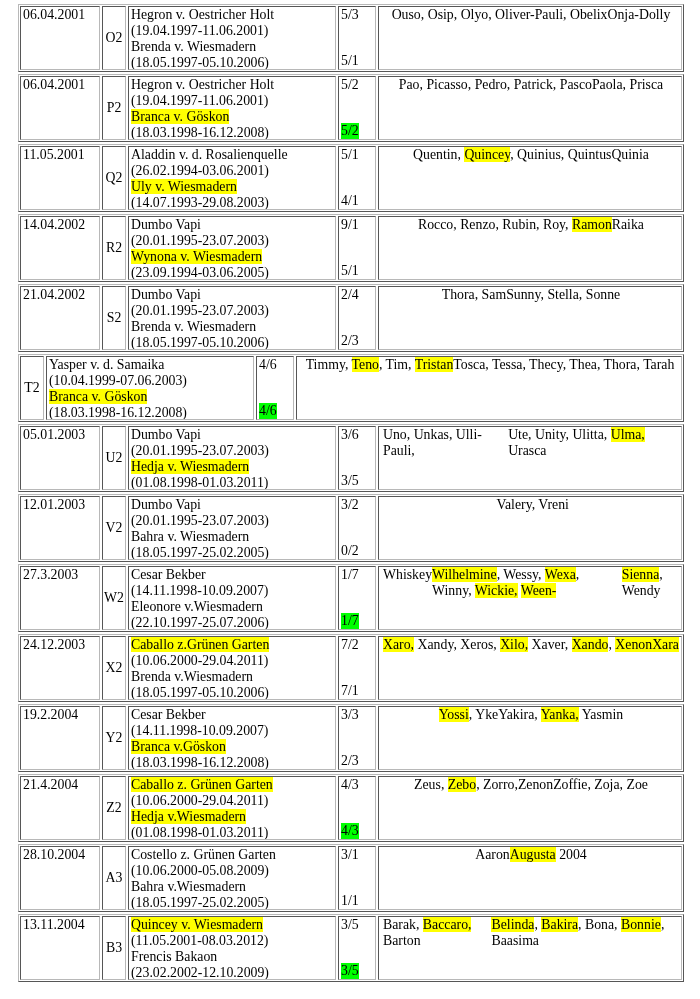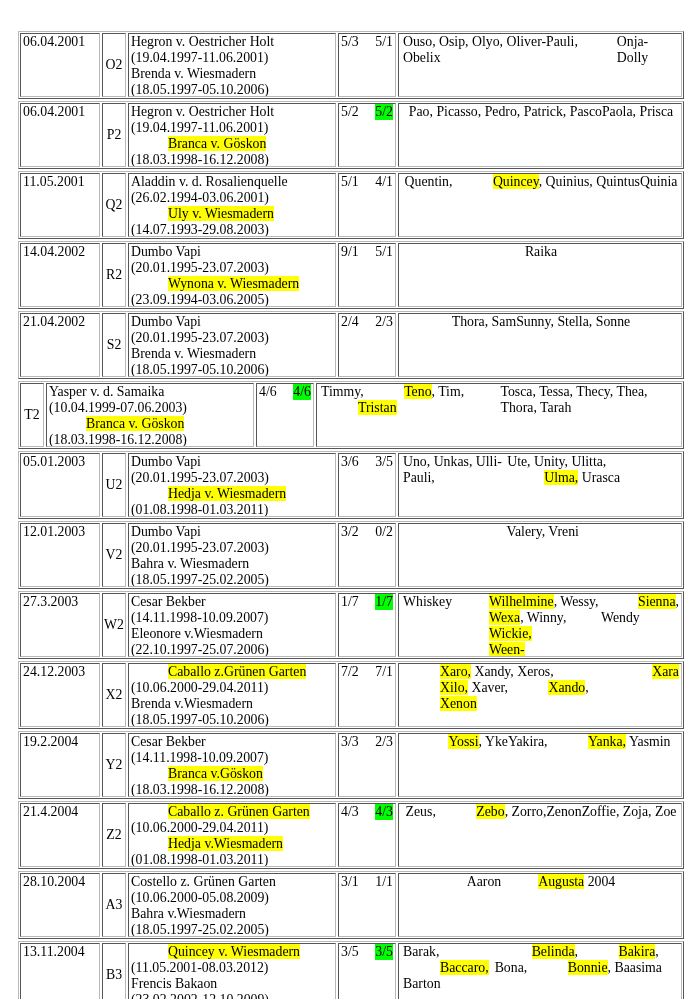--- a/index.html
+++ b/index.html
@@ -6,21 +6,21 @@
     margin: 0;
     padding: 0;
     background: #ffffff;
     font-family: "Liberation Serif", serif;
     color: #000000;
   }
   .page {
     width: 700px;
     height: 999px;
     box-sizing: border-box;
-    padding: 31px 16px 0 18px;
+    padding: 4px 16px 0 18px;
     overflow: hidden;
   }
   
   .row {
     display: flex;
     gap: 2px;
     width: 666px;
     height: 68px;
     box-sizing: border-box;
     padding: 1px;
@@ -34,24 +34,24 @@
     border: 1px solid;
     border-color: #565656 #b8b8b8 #b8b8b8 #565656;
     padding: 0 2px;
     overflow: hidden;
     font-size: 13.8px;
     line-height: 16px;
   }
   .cell.date    { width: 80px; }
   .cell.code    { width: 24px; display: flex; align-items: center; justify-content: center; }
   .cell.parents { width: 208px; white-space: nowrap; }
-  .cell.ratio   { width: 58px; display: flex; justify-content: space-between; }
+  .cell.ratio   { width: 38px; display: flex; flex-direction: column; justify-content: space-between; }
   .cell.names   { flex: 1; display: flex; flex-direction: row; justify-content: center; padding-left: 4px; white-space: nowrap; }
   .line { white-space: pre-wrap; }
-  .hl   { background: var(--hl-yellow, #ffff00); margin-left: 37px; }
+  .hl   { background: var(--hl-yellow, #ffff00); }
   .green{ background: var(--hl-green, #00ff00); align-self: flex-start; }
   .rt, .rb { display: inline-block; }
 </style>
 </head>
 <body>
 
 <div class="page">
   <div class="row">
     <div class="cell date">
       <span>06.04.2001</span>
@@ -132,20 +132,21 @@
         <div class="line"><span>Dumbo Vapi</span></div>
         <div class="line"><span>(20.01.1995-23.07.2003)</span></div>
         <div class="line"><span class="hl">Wynona v. Wiesmadern</span></div>
         <div class="line"><span>(23.09.1994-03.06.2005)</span></div>
       </div>
     <div class="cell ratio">
       <span class="rt">9/1</span>
       <span class="rb">5/1</span>
     </div>
     <div class="cell names">
+        <div class="line"><span>Rocco, Renzo, Rubin, Roy, </span><span class="hl">Ramon</span></div>
         <div class="line"><span>Raika</span></div>
       </div>
   </div>
 
   <div class="row">
     <div class="cell date">
       <span>21.04.2002</span>
     </div>
     <div class="cell code">
       <span>S2</span>

